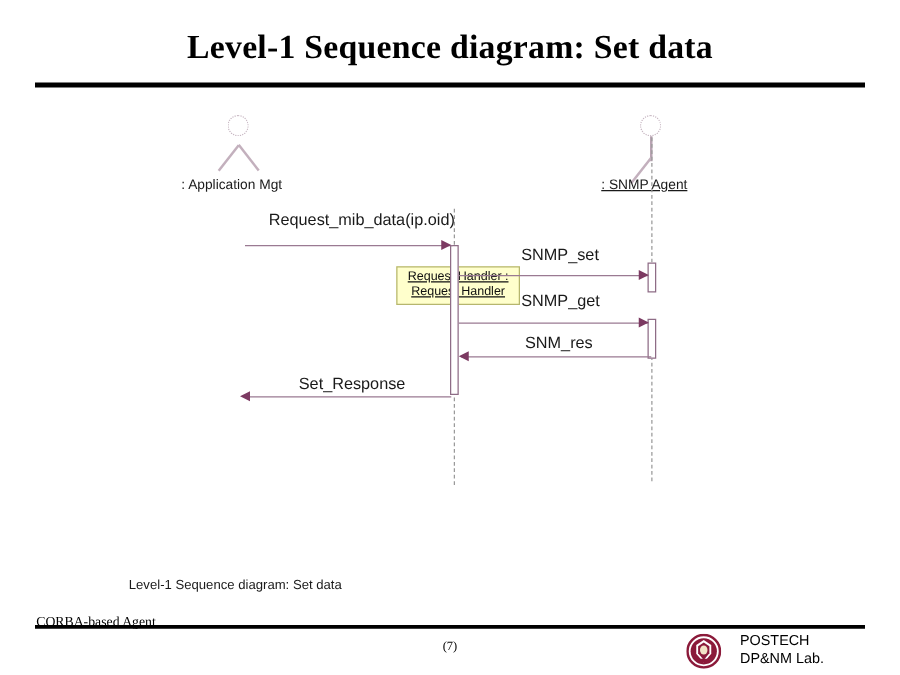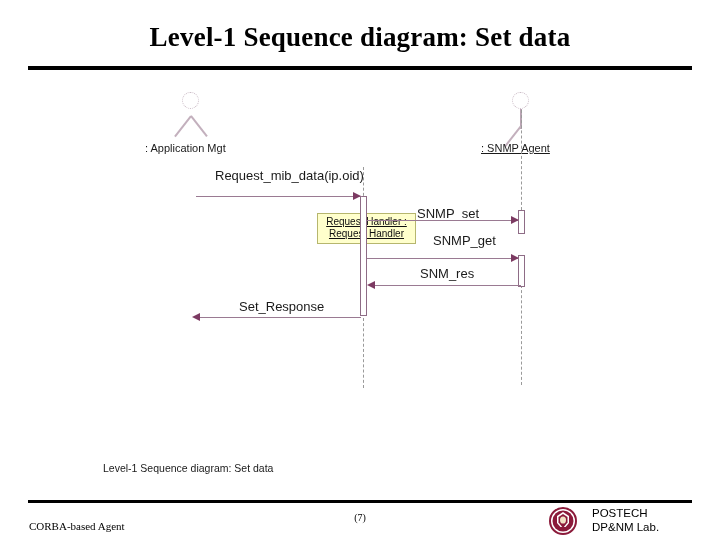--- a/index.html
+++ b/index.html
@@ -156,21 +156,21 @@
     position: absolute;
     left: 28px;
     top: 500px;
     width: 664px;
     height: 3px;
     background: #000000;
   }
   #footer-left {
     position: absolute;
     left: 29px;
-    top: 520px;
+    top: 492px;
     font-family: "Liberation Serif", serif;
     font-size: 11px;
     color: #000000;
     white-space: nowrap;
   }
   #footer-page {
     position: absolute;
     left: 0;
     top: 512px;
     width: 720px;
@@ -229,25 +229,25 @@
   <div class="lifeline-dashed" style="left:521px; top:205px; height:100px;"></div>
 
   <div class="activation" style="left:360px; top:116px; height:120px;"></div>
   <div class="activation" style="left:518px; top:130px; height:24px;"></div>
   <div class="activation" style="left:518px; top:175px; height:32px;"></div>
 
   <div class="msg-label" style="left:215px; top:88px;">Request_mib_data(ip.oid)</div>
   <div class="msg-line" style="left:196px; top:116px; width:166px;"></div>
   <div class="arrow-head arrow-right" style="left:353px; top:112px;"></div>
 
-  <div class="msg-label" style="left:417px; top:126px;">SNMP_set</div>
+  <div class="msg-label" style="left:417px; top:116px;">SNMP_set</div>
   <div class="msg-line" style="left:367px; top:140px; width:152px;"></div>
   <div class="arrow-head arrow-right" style="left:511px; top:136px;"></div>
 
-  <div class="msg-label" style="left:417px; top:153px;padding-left:16px;">SNMP_get</div>
+  <div class="msg-label" style="left:417px; top:153px;">SNMP_get</div>
   <div class="msg-line" style="left:367px; top:178px; width:152px;"></div>
   <div class="arrow-head arrow-right" style="left:511px; top:174px;"></div>
 
   <div class="msg-label" style="left:420px; top:186px;">SNM_res</div>
   <div class="msg-line" style="left:369px; top:205px; width:152px;"></div>
   <div class="arrow-head arrow-left" style="left:367px; top:201px;"></div>
 
   <div class="msg-label" style="left:239px; top:219px;">Set_Response</div>
   <div class="msg-line" style="left:198px; top:237px; width:163px;"></div>
   <div class="arrow-head arrow-left" style="left:192px; top:233px;"></div>

